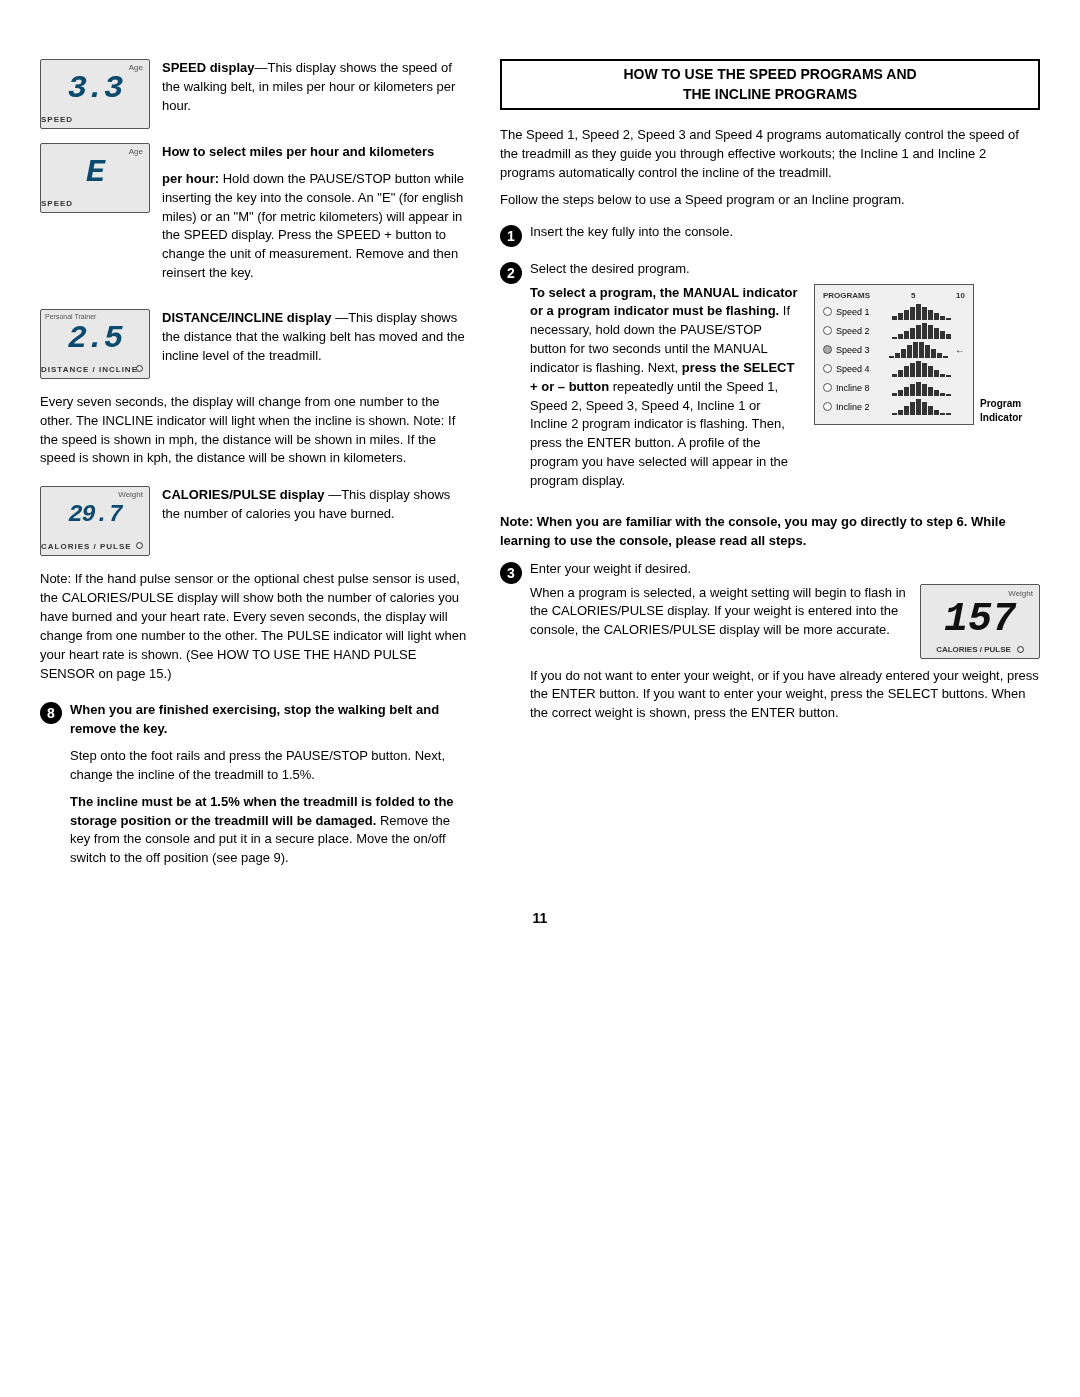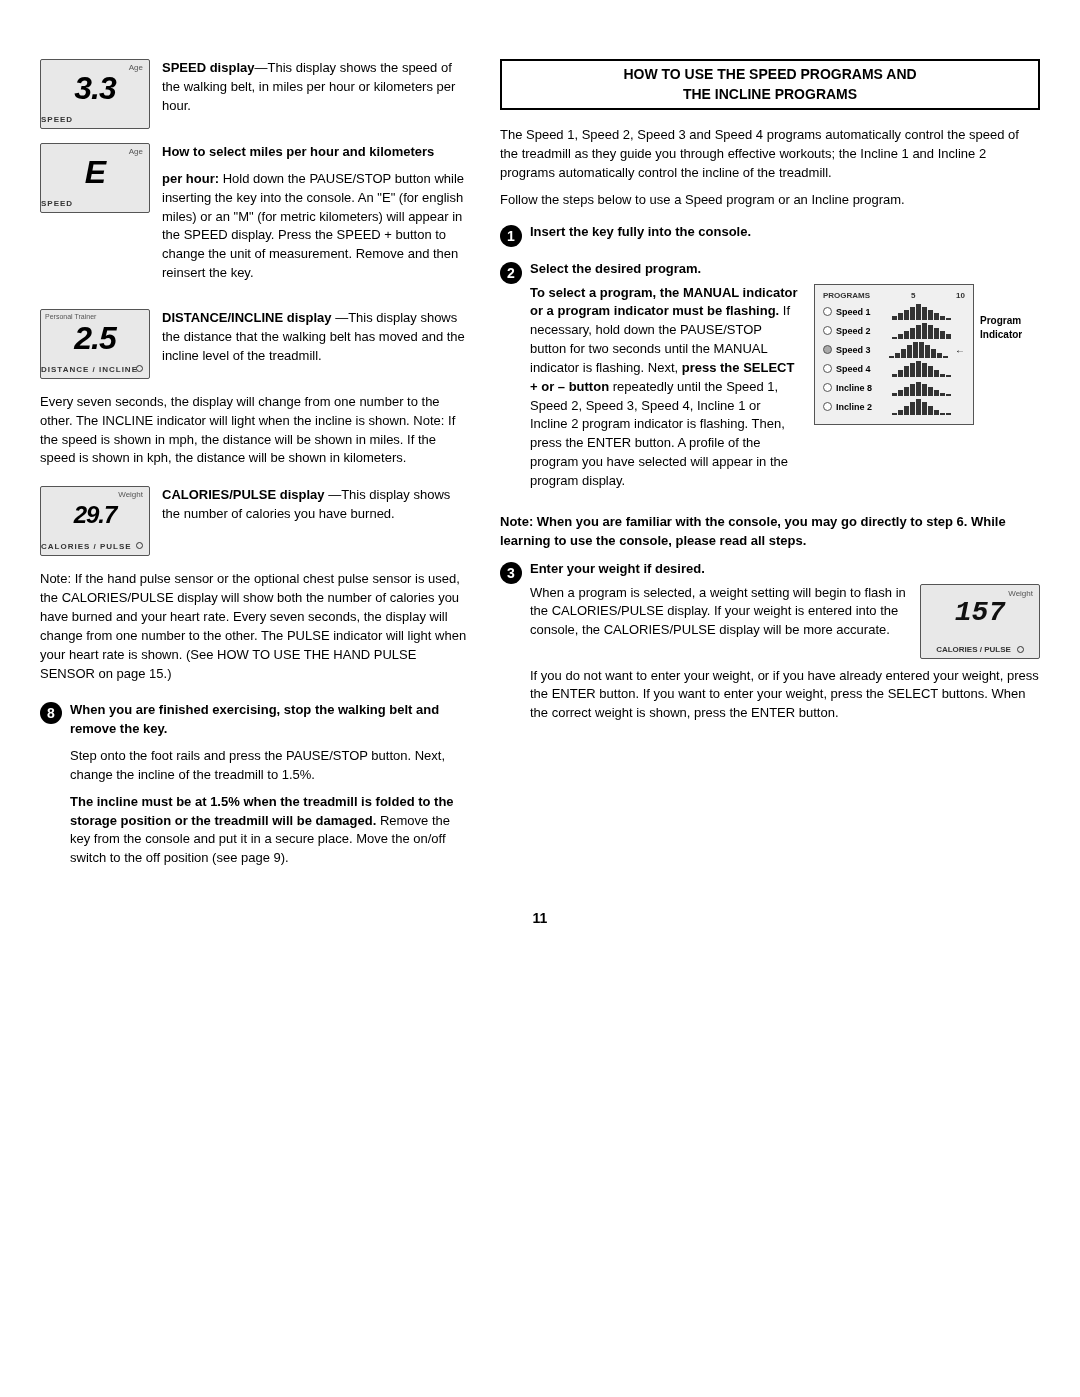--- a/index.html
+++ b/index.html
@@ -44,27 +44,27 @@
       width: 110px;
       height: 70px;
       position: relative;
       flex-shrink: 0;
       border-radius: 2px;
     }
     .display-img .lcd-num {
       font-size: 32px;
       font-weight: bold;
       font-style: italic;
-      color: #000000;
+      color: #0c4a6e;
       position: absolute;
       top: 10px;
       left: 50%;
       transform: translateX(-50%);
       letter-spacing: -1px;
-      font-family: Liberation Sans, sans-serif;
+      font-family: Liberation Mono, monospace;
     }
     .display-img .lcd-label {
       position: absolute;
       bottom: 4px;
       width: 100%;
       text-align: left;
       font-size: 8px;
       font-weight: bold;
       letter-spacing: 1px;
       color: #333;
@@ -127,21 +127,21 @@
       width: 22px;
       height: 22px;
       border-radius: 50%;
       display: flex;
       align-items: center;
       justify-content: center;
       flex-shrink: 0;
       margin-top: 1px;
     }
     .step-content { flex: 1; }
-    .step-content h3 { font-size: 13px; font-weight: bold; margin-bottom: 4px; }
+    .step-content h3 { font-size: 13px; font-weight: normal; margin-bottom: 4px; }
 
     
     .program-indicator-wrap {
       display: flex;
       gap: 14px;
       align-items: flex-start;
       margin-top: 8px;
     }
     .program-box {
       border: 1px solid #555;
@@ -166,21 +166,21 @@
       gap: 4px;
     }
     .prog-radio {
       width: 9px;
       height: 9px;
       border: 1px solid #555;
       border-radius: 50%;
       background: #fff;
       flex-shrink: 0;
     }
-    .prog-label { font-size: 9px; width: 52px; font-weight: bold; }
+    .prog-label { font-size: 9px; width: 52px; }
     .prog-bars {
       display: flex;
       align-items: flex-end;
       gap: 1px;
       height: 16px;
     }
     .prog-bar {
       width: 5px;
       background: #333;
     }
@@ -209,21 +209,21 @@
       border-radius: 2px;
     }
     .weight-display .w-label {
       position: absolute;
       top: 4px;
       right: 6px;
       font-size: 8px;
       color: #555;
     }
     .weight-display .w-num {
-      font-size: 28px;
+      font-size: 40px;
       font-weight: bold;
       font-style: italic;
       color: #111;
       position: absolute;
       top: 12px;
       left: 50%;
       transform: translateX(-50%);
       font-family: 'Courier New', monospace;
       letter-spacing: 0;
     }
@@ -381,21 +381,21 @@
       <div class="step-num">2</div>
       <div class="step-content">
         <h3>Select the desired program.</h3>
         <div class="program-indicator-wrap">
           <div class="step2-text-wrap">
             <p>
               <span class="bold">To select a program, the MANUAL indicator or a program indicator must be flashing.</span><span> If necessary, hold down the PAUSE/STOP button for two seconds until the MANUAL indicator is flashing. Next, </span><span class="bold">press the SELECT + or – button</span><span> repeatedly until the Speed 1, Speed 2, Speed 3, Speed 4, Incline 1 or Incline 2 program indicator is flashing. Then, press the ENTER button. A profile of the program you have selected will appear in the program display.</span>
             </p>
           </div>
 
-          <div style="flex-shrink:0;display:flex;align-items:flex-start;gap:6px;">
+          <div style="flex-shrink:0;display:flex;align-items:flex-end;gap:6px;">
             <div class="program-box">
               <div class="prog-header">
                 <span>PROGRAMS</span>
                 <span>5</span>
                 <span>10</span>
               </div>
 
               <div class="prog-row">
                 <div class="prog-radio"></div>
                 <span class="prog-label">Speed 1</span>

